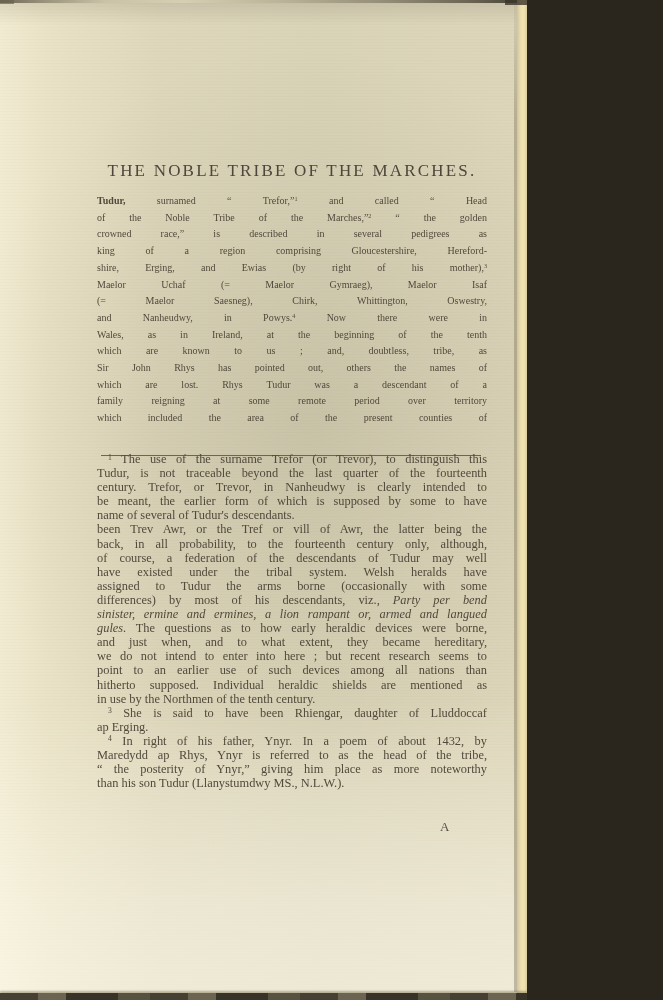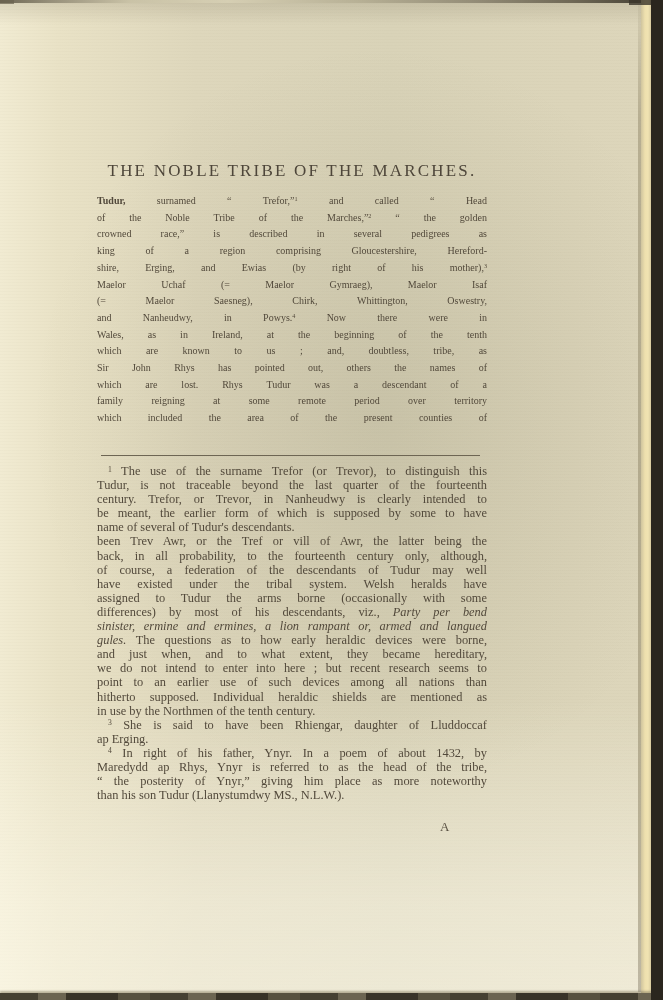--- a/index.html
+++ b/index.html
@@ -1,17 +1,17 @@
 <!DOCTYPE html>
 <html style="--ink: #52493b;"><head>
 <meta charset="utf-8">
 <style>
   html,body { margin:0; padding:0; background:#2a261e; }
   .page {
-    position:relative; width:651px; height:1000px; overflow:hidden;
+    position:relative; width:527px; height:1000px; overflow:hidden;
     font-family:"Liberation Serif","DejaVu Serif",serif;
     color:var(--ink,#52493b);
     background:
       linear-gradient(to bottom, rgba(70,60,40,0.14) 0, rgba(70,60,40,0) 2.5%),
       radial-gradient(ellipse 480px 520px at 58% 42%, rgba(95,90,66,0.14), rgba(95,90,66,0) 72%),
       linear-gradient(to bottom, rgba(255,252,236,0) 70%, rgba(255,252,238,0.45) 90%, rgba(255,252,238,0.55) 100%),
       repeating-linear-gradient(0deg, rgba(120,110,80,0.025) 0 1px, rgba(0,0,0,0) 1px 3px),
       linear-gradient(90deg, #f1ebd2 0%, #e9e2c6 9%, #ded7bc 30%, #d9d3b8 60%, #dcd5ba 88%, #ddd6bb 100%);
   }
   .edge-top { position:absolute; top:0; left:0; right:0; height:3px; opacity:.85;
@@ -26,21 +26,21 @@
   .corner-tr { position:absolute; top:0; right:0; width:22px; height:5px; background:#3a352a; opacity:.8; }
   .corner-tl { position:absolute; top:0; left:0; width:14px; height:4px; background:#6a6250; opacity:.7; }
 
   .text-column { position:absolute; left:97px; top:0; width:390px; height:100%; }
   .page-title { position:absolute; top:161px; left:0; width:100%; text-align:center;
     font-size:17px; letter-spacing:2.2px; color:#4e463a; white-space:nowrap; }
   .body-par { position:absolute; top:193px; left:0; width:100%;
     font-size:10px; line-height:16.7px; }
   .fn-rule { position:absolute; top:455px; left:4px; width:379px; height:0;
     border:none; border-top:1.2px solid #6d6553; margin:0; }
-  .footnotes { position:absolute; top:464px; left:0; width:100%;
+  .footnotes { position:absolute; top:452px; left:0; width:100%;
     font-size:12.4px; line-height:14.1px; }
   .tl { text-align:left; }
   .tl.j { text-align:justify; text-align-last:justify; }
   .tl.fni { text-indent:11px; }
   sup { font-size:62%; line-height:0; vertical-align:baseline; position:relative; top:-0.45em; }
   i { font-style:italic; }
   b { font-weight:bold; }
   .signature { position:absolute; left:440px; top:819px; font-size:13px; color:#5a5244; }
 </style>
 </head>

